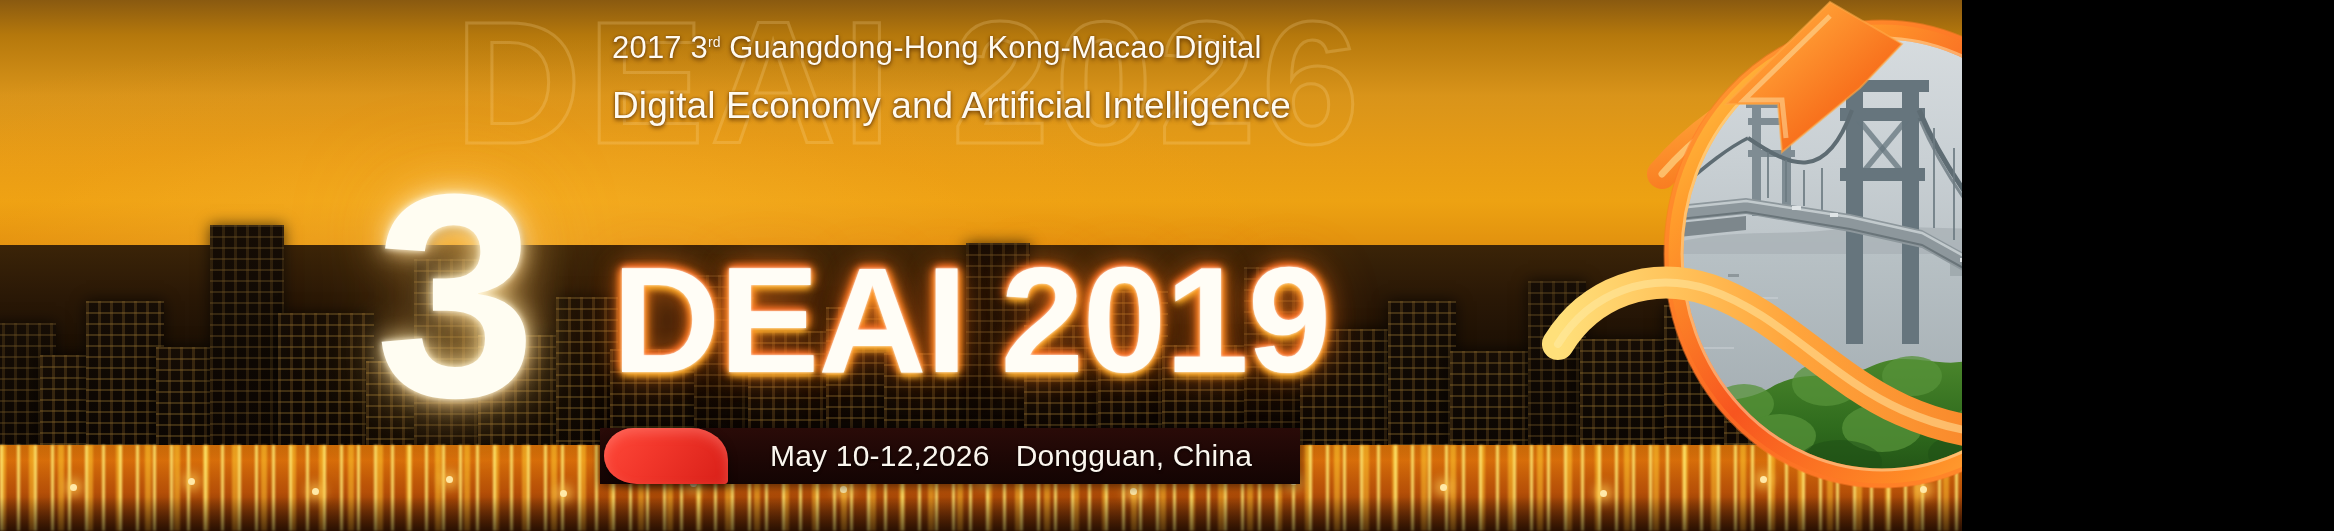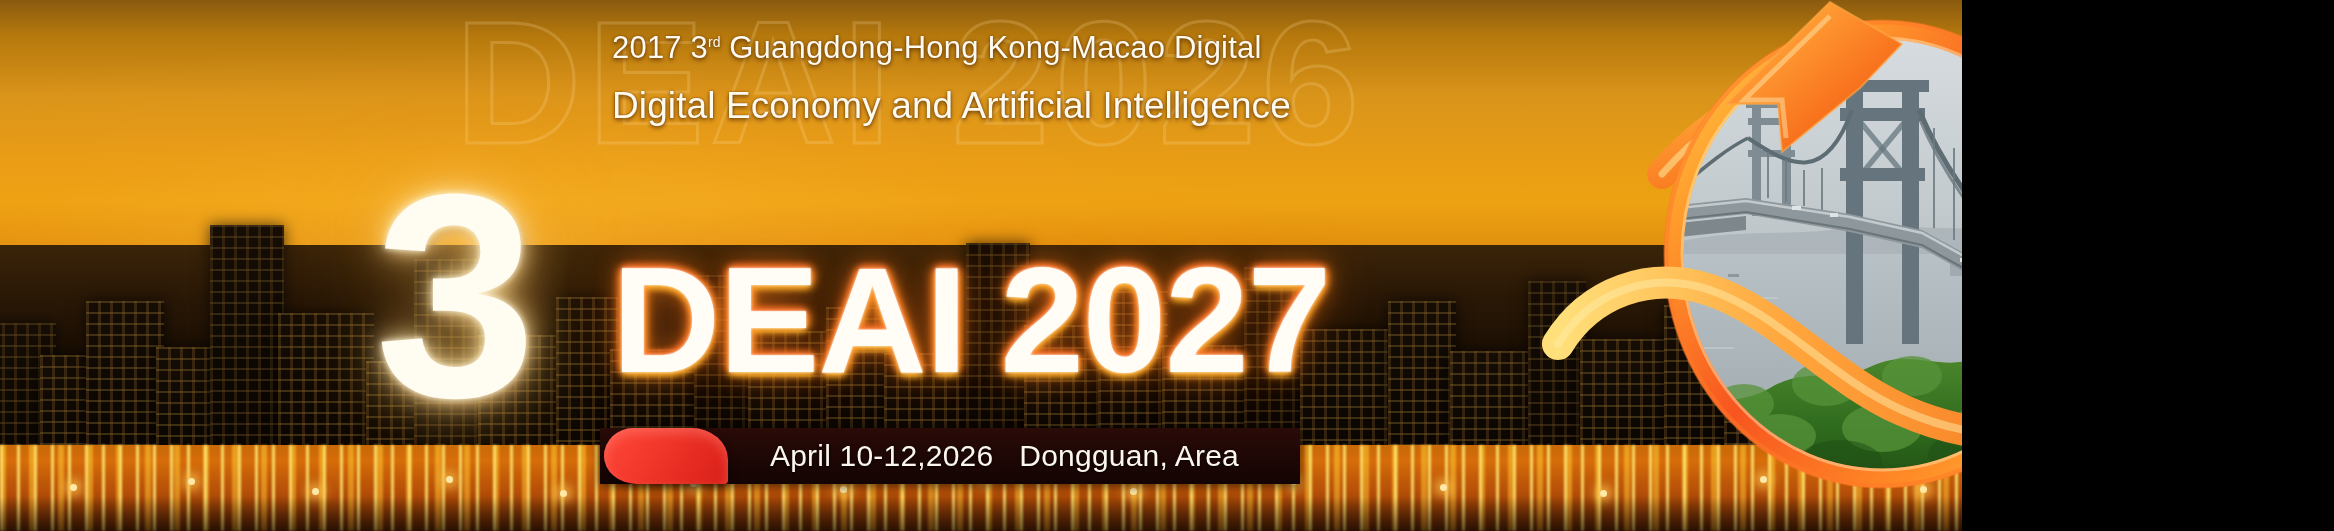--- a/index.html
+++ b/index.html
@@ -235,27 +235,27 @@
 
   <div class="watermark">DEAI 2026</div>
 
   <div class="headline">
     <div class="hl-line"><span>2017 3</span><sup>rd</sup><span> Guangdong-Hong Kong-Macao Digital</span></div>
     <div class="hl-line bold">Digital Economy and Artificial Intelligence</div>
   </div>
 
   <div class="big-three">3</div>
 
-  <div class="logotype"><span>DEAI</span><span class="sp"></span><span>2027</span></div>
+  <div class="logotype"><span>DEAI</span><span class="sp"></span><span>2019</span></div>
 
   <div class="datebar"></div>
   <div class="redtab"></div>
   <div class="date-text">
-    <span>April 10-12,2026</span>
-    <span>Dongguan, Area</span>
+    <span>May 10-12,2026</span>
+    <span>Dongguan, China</span>
   </div>
 
   <div class="emblem">
     <svg viewBox="0 0 700 520" xmlns="http://www.w3.org/2000/svg">
       <defs>
         <clipPath id="circClip">
             <ellipse cx="352" cy="262" rx="208" ry="224"></ellipse>
           </clipPath>
 
         <linearGradient id="skyPhoto" x1="0" y1="0" x2="0" y2="1">

